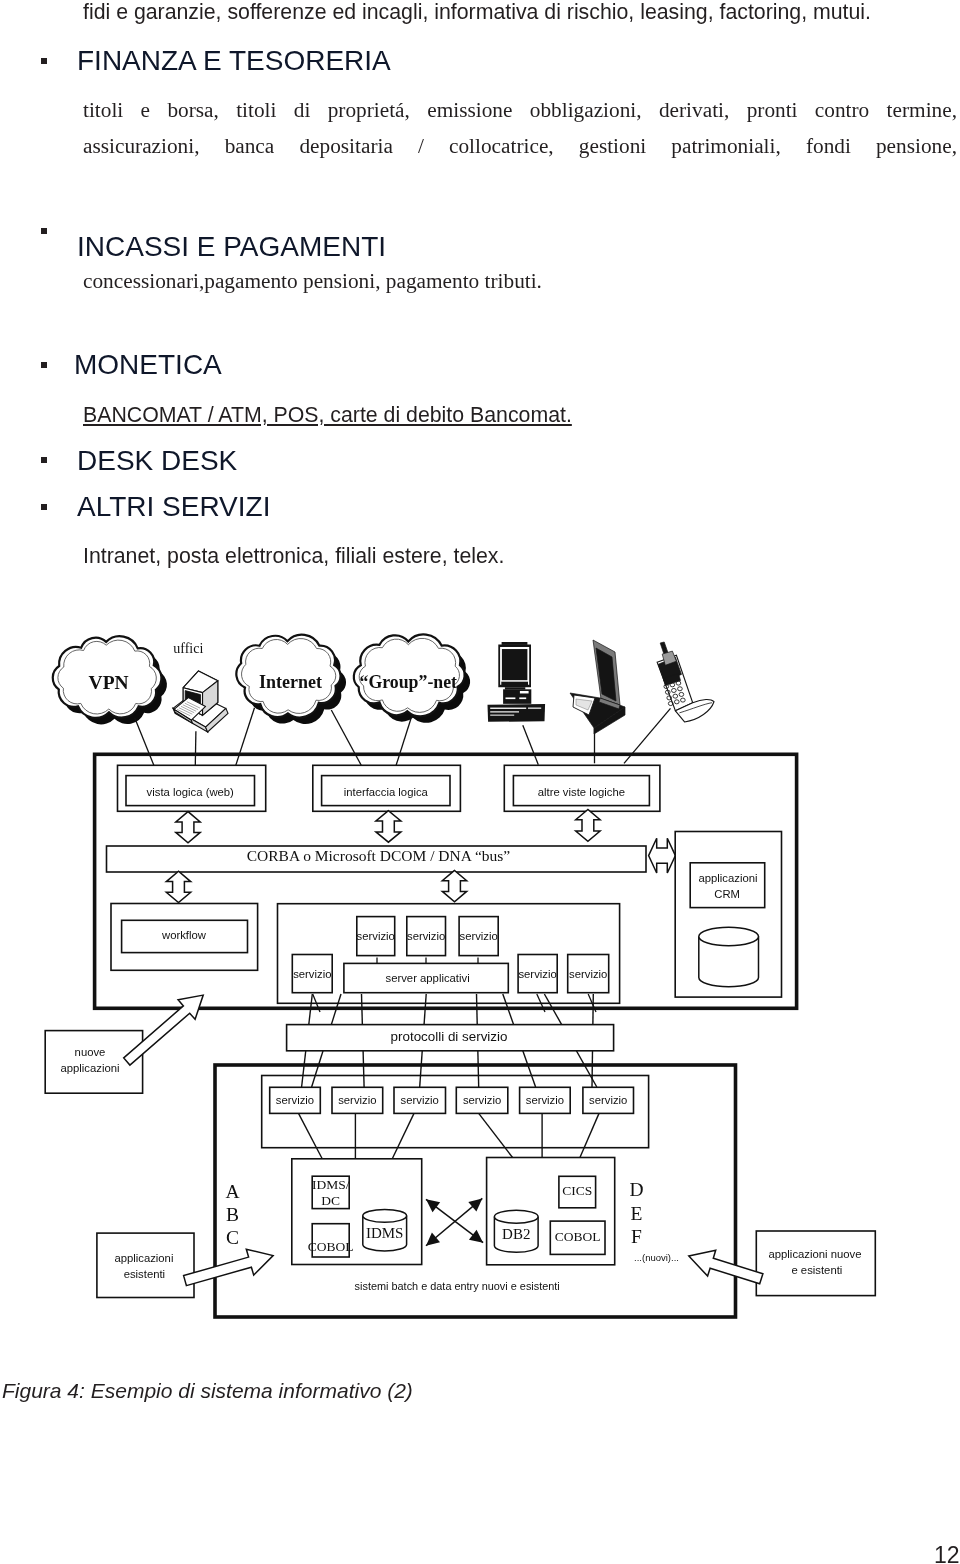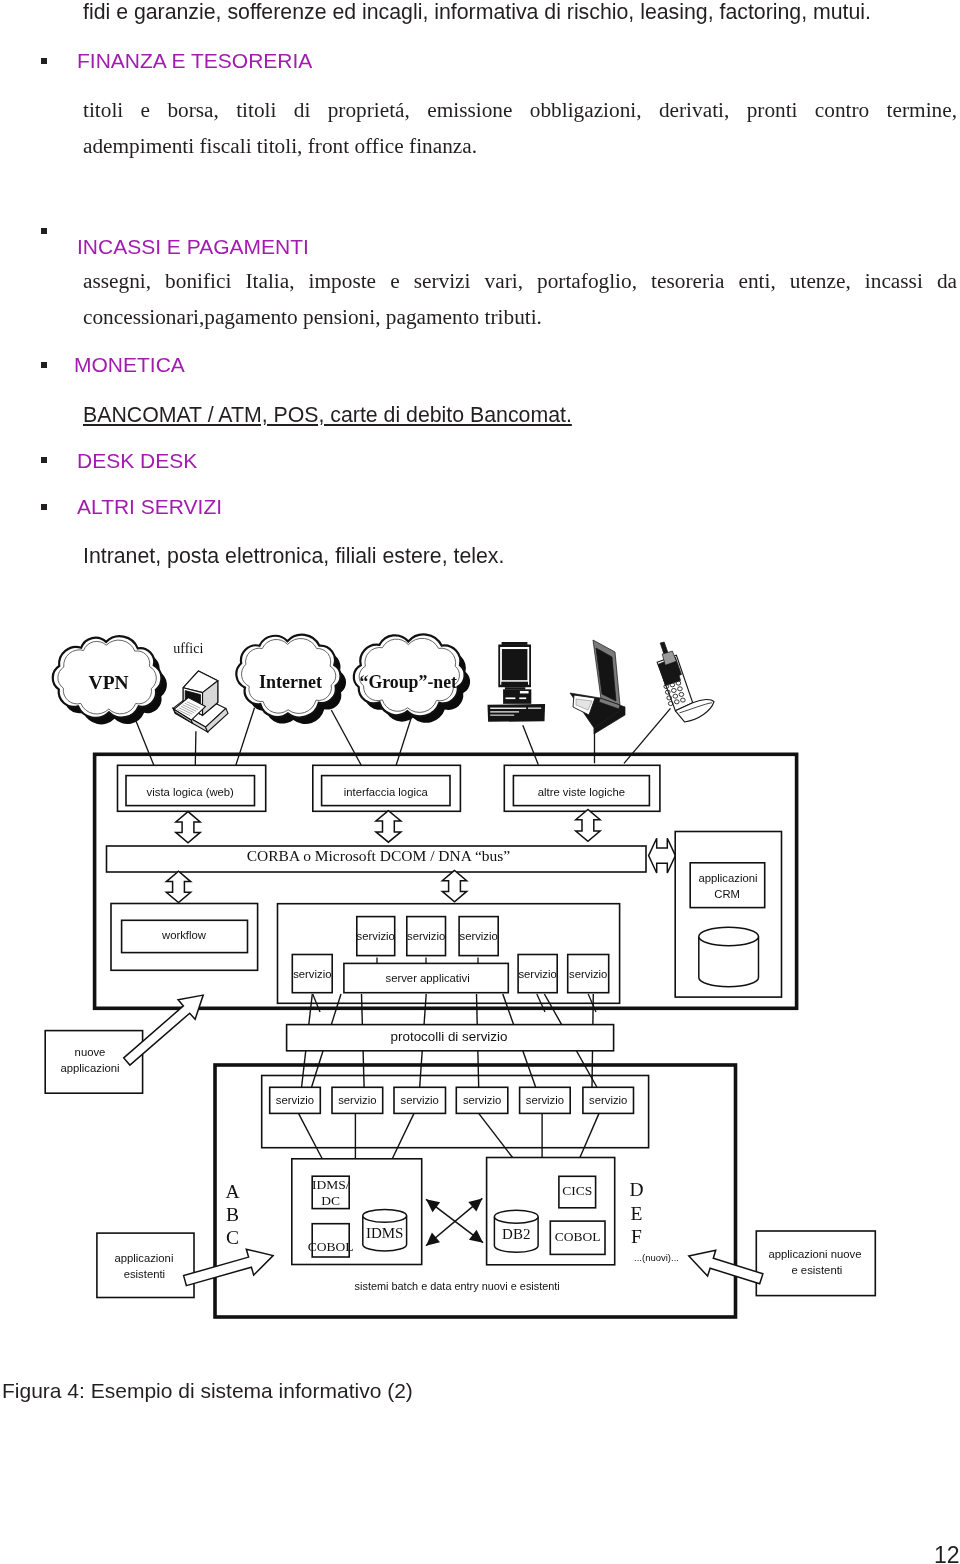--- a/index.html
+++ b/index.html
@@ -7,48 +7,47 @@
        font-family:"Liberation Sans",sans-serif;color:#1a1a1a;}
   .page{position:absolute;left:0;top:0;width:960px;height:1236px;}
   #diagram{position:absolute;left:0;top:600px;width:960px;height:740px;}
   .para{position:absolute;font-size:21.3px;line-height:36px;color:#231f20;
         letter-spacing:0px;}
   .para span{display:block;height:36px;}
   .para.just span{text-align:justify;font-family:Liberation Serif, serif;}
   .para.just span::after{content:"";display:inline-block;width:100%;height:0;}
   .para.just span.last{text-align:left;}
   .para.just span.last::after{content:none;}
-  .head{position:absolute;font-size:21px;line-height:30px;color:#a21caf;white-space:nowrap;}
+  .head{position:absolute;font-size:28px;line-height:30px;color:#0f172a;white-space:nowrap;}
   .bullet{position:absolute;width:6.5px;height:6px;background:#231f20;}
-  .caption{position:absolute;font-size:21px;color:#231f20;white-space:nowrap;}
+  .caption{position:absolute;font-size:21px;color:#231f20;white-space:nowrap;font-style:italic;}
   .pageno{position:absolute;font-family:"Liberation Sans",sans-serif;font-size:23px;line-height:23px;color:#231f20;}
 </style>
 </head>
 <body>
 
 <div class="page">
   <div id="textblock">
 
     <div class="para" style="left:83px;top:-6px;width:874px;">
       <span>fidi e garanzie, sofferenze ed incagli, informativa di rischio, leasing, factoring, mutui.</span>
     </div>
 
     <div class="bullet" style="left:40.7px;top:57.8px;"></div>
     <div class="head" style="left:77px;top:46px;">FINANZA E TESORERIA</div>
 
     <div class="para just" style="left:83px;top:92px;width:874px;">
       <span>titoli e borsa, titoli di proprietá, emissione obbligazioni, derivati, pronti contro termine,</span>
-      <span class="last">adempimenti fiscali titoli, front office finanza.</span>
+      <span>assicurazioni, banca depositaria / collocatrice, gestioni patrimoniali, fondi pensione,</span>
     </div>
 
     <div class="bullet" style="left:40.7px;top:227.5px;"></div>
     <div class="head" style="left:77px;top:232px;">INCASSI E PAGAMENTI</div>
 
     <div class="para just" style="left:83px;top:263px;width:874px;">
-      <span>assegni, bonifici Italia, imposte e servizi vari, portafoglio, tesoreria enti, utenze, incassi da</span>
       <span class="last">concessionari,pagamento pensioni, pagamento tributi.</span>
     </div>
 
     <div class="bullet" style="left:40.7px;top:361.5px;"></div>
     <div class="head" style="left:74px;top:350px;">MONETICA</div>
 
     <div class="para" style="left:83px;top:397px;width:874px;text-decoration:underline;">
       <span>BANCOMAT / ATM, POS, carte di debito Bancomat.</span>
     </div>
 

